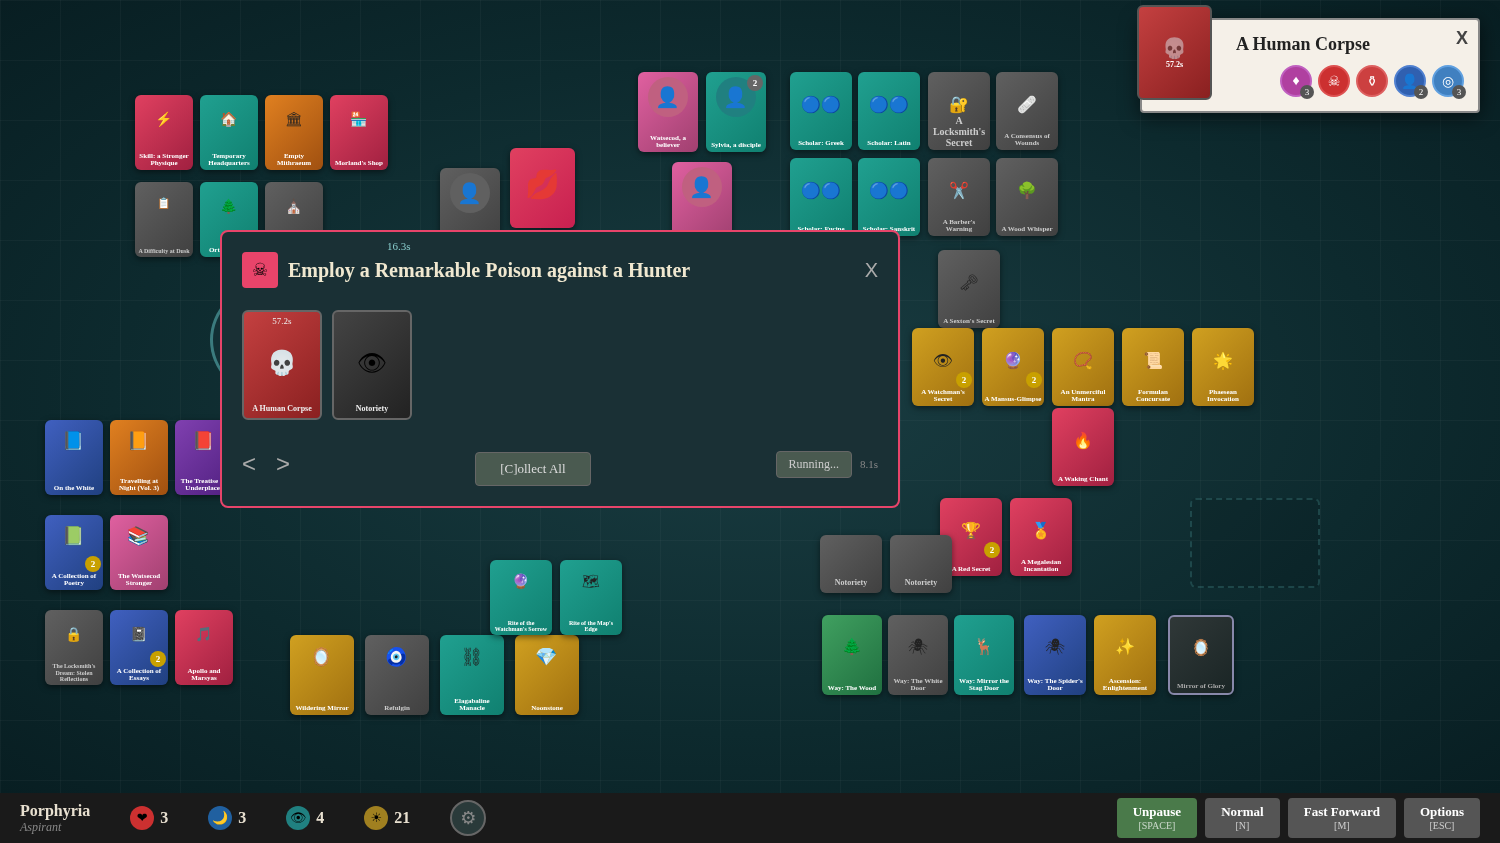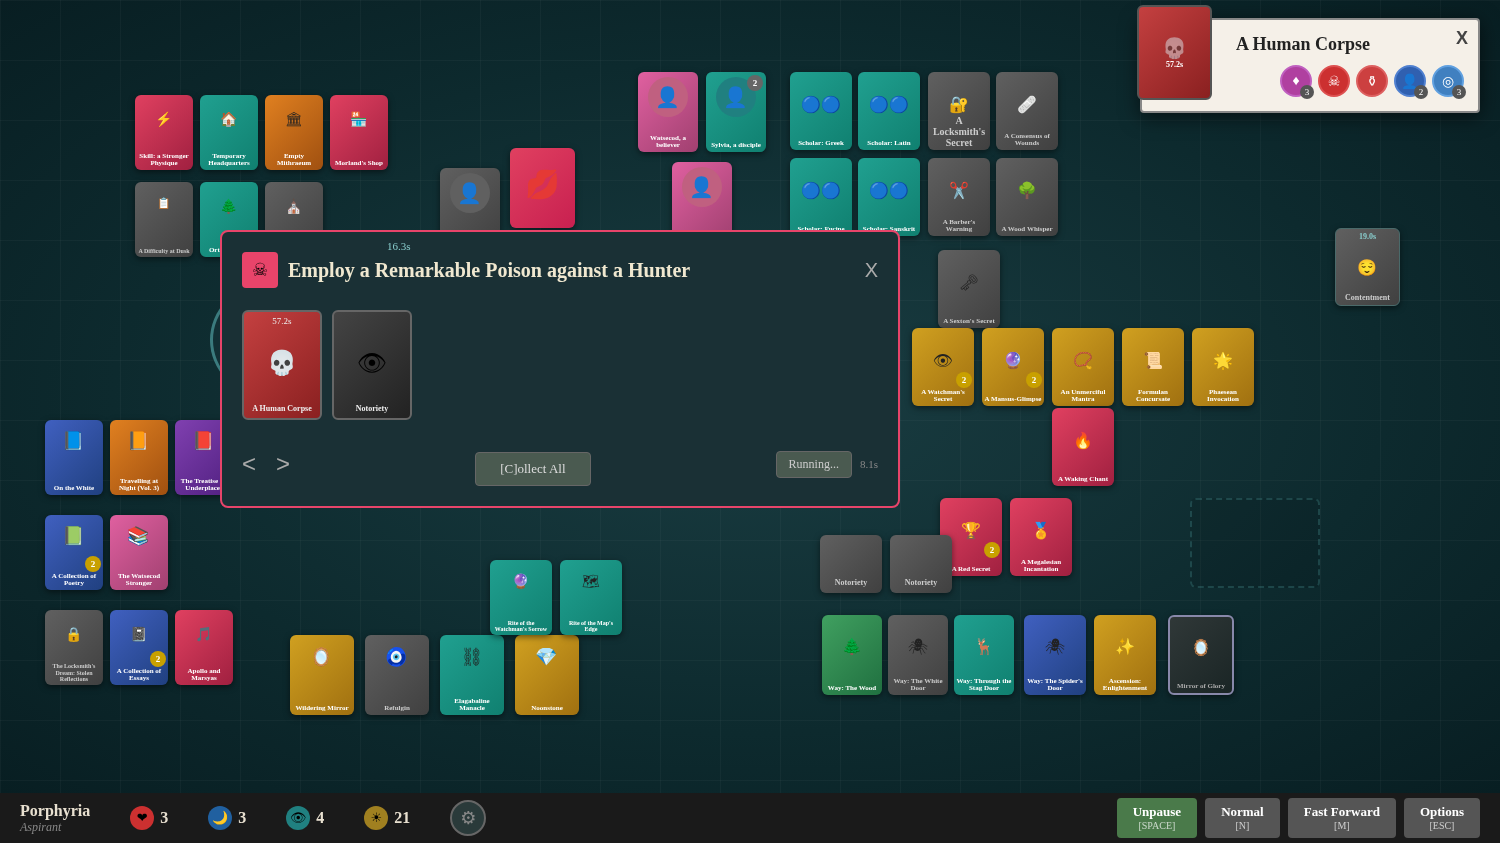--- a/index.html
+++ b/index.html
@@ -608,40 +608,35 @@
   <div class="card card-green" style="left:822px; top:615px; width:60px; height:80px;">
     <div style="font-size:16px; position:absolute; top:28%; left:50%; transform:translateX(-50%);">🌲</div>
     <div class="card-label" style="color:#fff; font-size:7px;">Way: The Wood</div>
   </div>
   <div class="card card-gray" style="left:888px; top:615px; width:60px; height:80px;">
     <div style="font-size:16px; position:absolute; top:28%; left:50%; transform:translateX(-50%);">🕷</div>
     <div class="card-label" style="color:#ccc; font-size:7px;">Way: The White Door</div>
   </div>
   <div class="card card-teal" style="left:954px; top:615px; width:60px; height:80px;">
     <div style="font-size:16px; position:absolute; top:28%; left:50%; transform:translateX(-50%);">🦌</div>
-    <div class="card-label" style="color:#fff; font-size:7px;">Way: Through the Stag Door</div>
+    <div class="card-label" style="color:#fff; font-size:7px;">Way: Mirror the Stag Door</div>
   </div>
   <div class="card card-blue" style="left:1024px; top:615px; width:62px; height:80px;">
     <div style="font-size:16px; position:absolute; top:28%; left:50%; transform:translateX(-50%);">🕷</div>
     <div class="card-label" style="color:#fff; font-size:7px;">Way: The Spider's Door</div>
   </div>
   <div class="card card-yellow" style="left:1094px; top:615px; width:62px; height:80px;">
     <div style="font-size:16px; position:absolute; top:28%; left:50%; transform:translateX(-50%);">✨</div>
     <div class="card-label" style="color:#fff; font-size:7px;">Ascension: Enlightenment</div>
   </div>
   <div class="card card-dark" style="left:1168px; top:615px; width:66px; height:80px; border: 2px solid #8888aa;">
     <div style="font-size:16px; position:absolute; top:28%; left:50%; transform:translateX(-50%);">🪞</div>
     <div class="card-label" style="color:#aaa; font-size:7px;">Mirror of Glory</div>
   </div>
 
-  <div class="card card-gray" style="left:1335px; top:228px; width:65px; height:78px; border: 1px solid #4a6a6a;">
-    <div class="card-timer" style="color:#88cccc;">19.0s</div>
-    <div style="font-size:16px; position:absolute; top:38%; left:50%; transform:translateX(-50%);">😌</div>
-    <div class="card-label" style="color:#ccc;">Contentment</div>
-  </div>
 
   <div style="position:absolute; left:1190px; top:498px; width:130px; height:90px; border: 2px dashed rgba(100,200,200,0.2); border-radius:6px; background: rgba(0,0,0,0.1);"></div>
 
   <div id="modal">
     <div class="modal-header">
       <div class="modal-icon">☠</div>
       <div class="modal-title">Employ a Remarkable Poison against a Hunter</div>
       <button class="modal-close">X</button>
     </div>
     <div style="display:flex; gap:20px;">

